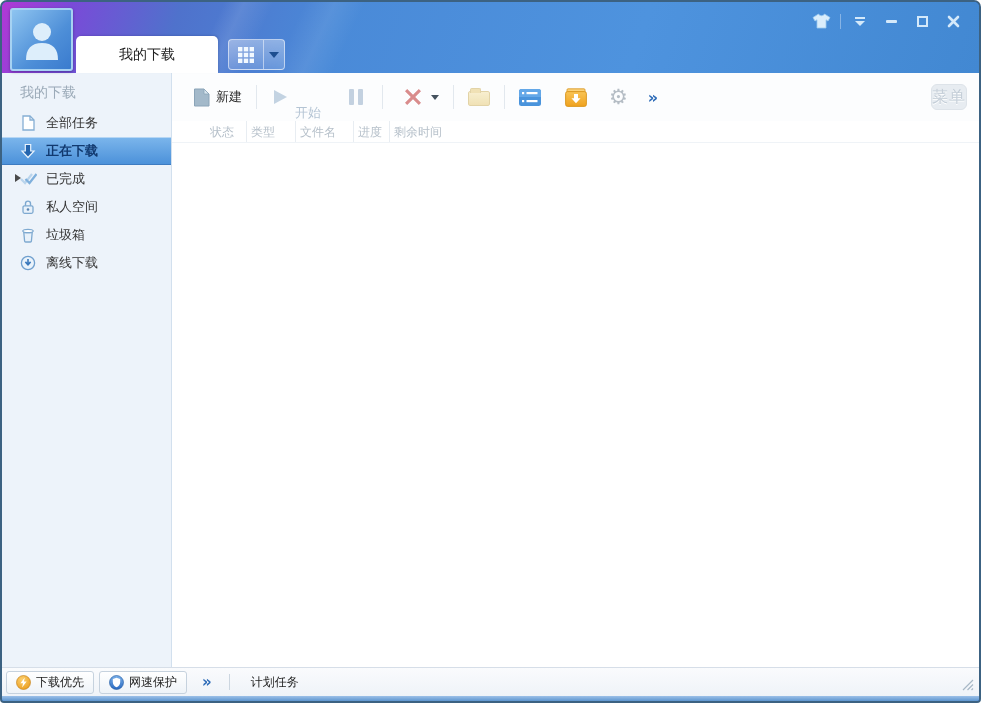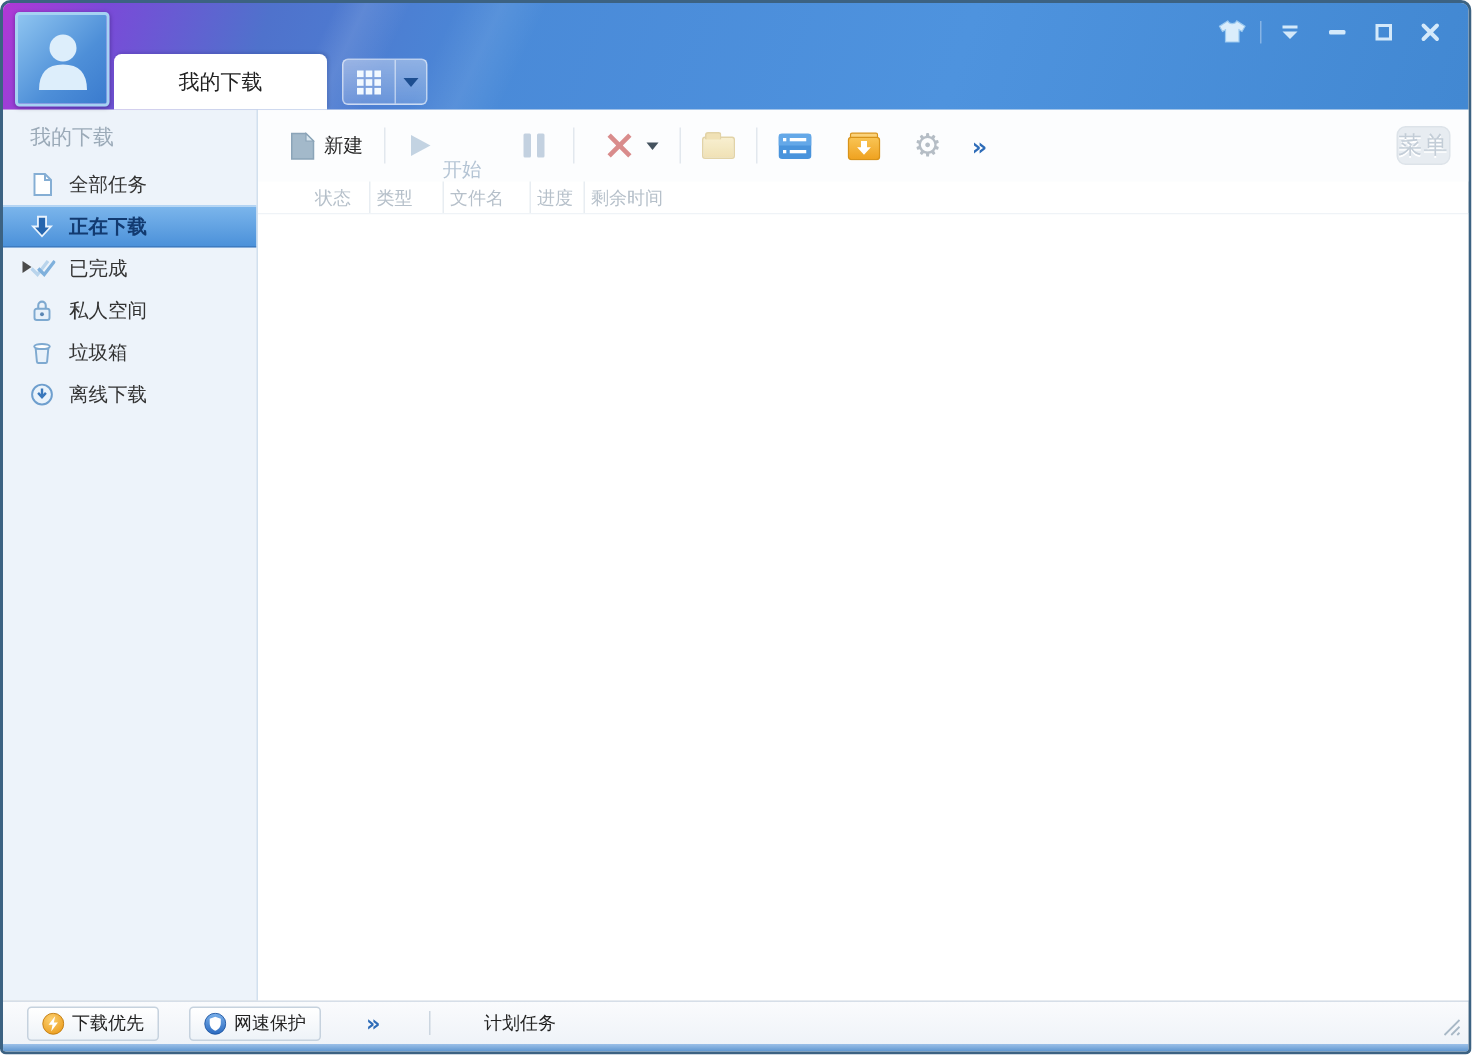--- a/index.html
+++ b/index.html
@@ -3,21 +3,21 @@
 <meta charset="utf-8">
 <style>
   * { margin:0; padding:0; box-sizing:border-box; }
   html,body { width:981px; height:703px; background:#fff; font-family:"DejaVu Sans","Liberation Sans",sans-serif; }
   .window {
     width:981px; height:703px;
     border:2px solid #3c6282;
     border-radius:7px 7px 4px 4px;
     overflow:hidden;
     display:flex; flex-direction:column;
-    background:#e5e5e5;
+    background:#3b82f6;
   }
   
   .titlebar {
     height:71px; position:relative; flex:none;
     background:
       linear-gradient(115deg, rgba(255,255,255,0) 22%, rgba(255,255,255,.10) 24%, rgba(255,255,255,0) 27%, rgba(255,255,255,0) 30%, rgba(255,255,255,.08) 33%, rgba(255,255,255,0) 36%),
       linear-gradient(108deg, #b138d6 0%, #7a4ad8 7%, #4f72cc 18%, #4a8ad8 34%, #4e93de 65%, #4288d2 100%);
   }
   .avatar {
     position:absolute; left:8px; top:6px; width:63px; height:63px;
@@ -103,21 +103,21 @@
   .col.c1 { border-left:none; padding-left:5px; width:41px; }
   .col.c2 { width:49px; } .col.c3 { width:58px; } .col.c4 { width:182px; }
   .col.c5 { width:36px; } .col.c6 { width:105px; } .col.c7 { width:39px;margin-top:48px; }
   .col.c8 { flex:1; }
   .task-list { flex:1; background:#fff; }
   
   .statusbar {
     height:29px; flex:none; position:relative;
     background:linear-gradient(#fafbfd,#eff3f8);
     border-top:1px solid #d6dee8;
-    display:flex; align-items:center; padding-left:16px; gap:20px;
+    display:flex; align-items:center; padding-left:4px; gap:5px;
     font-size:12px; color:#222;
   }
   .sb-btn {
     height:23px; display:inline-flex; align-items:center; gap:5px; padding:0 9px;
     background:linear-gradient(#ffffff,#eef3f8);
     border:1px solid #c6d2de; border-radius:3px; cursor:pointer;
   }
   .sb-more { margin:0 6px 0 10px; font-size:15px; font-weight:bold; color:#2e6cb8; cursor:pointer; }
   .sb-sep { width:1px; height:16px; background:#ccd6e0; margin:0 6px; }
   .sb-plain { padding:0 10px; cursor:pointer; }

